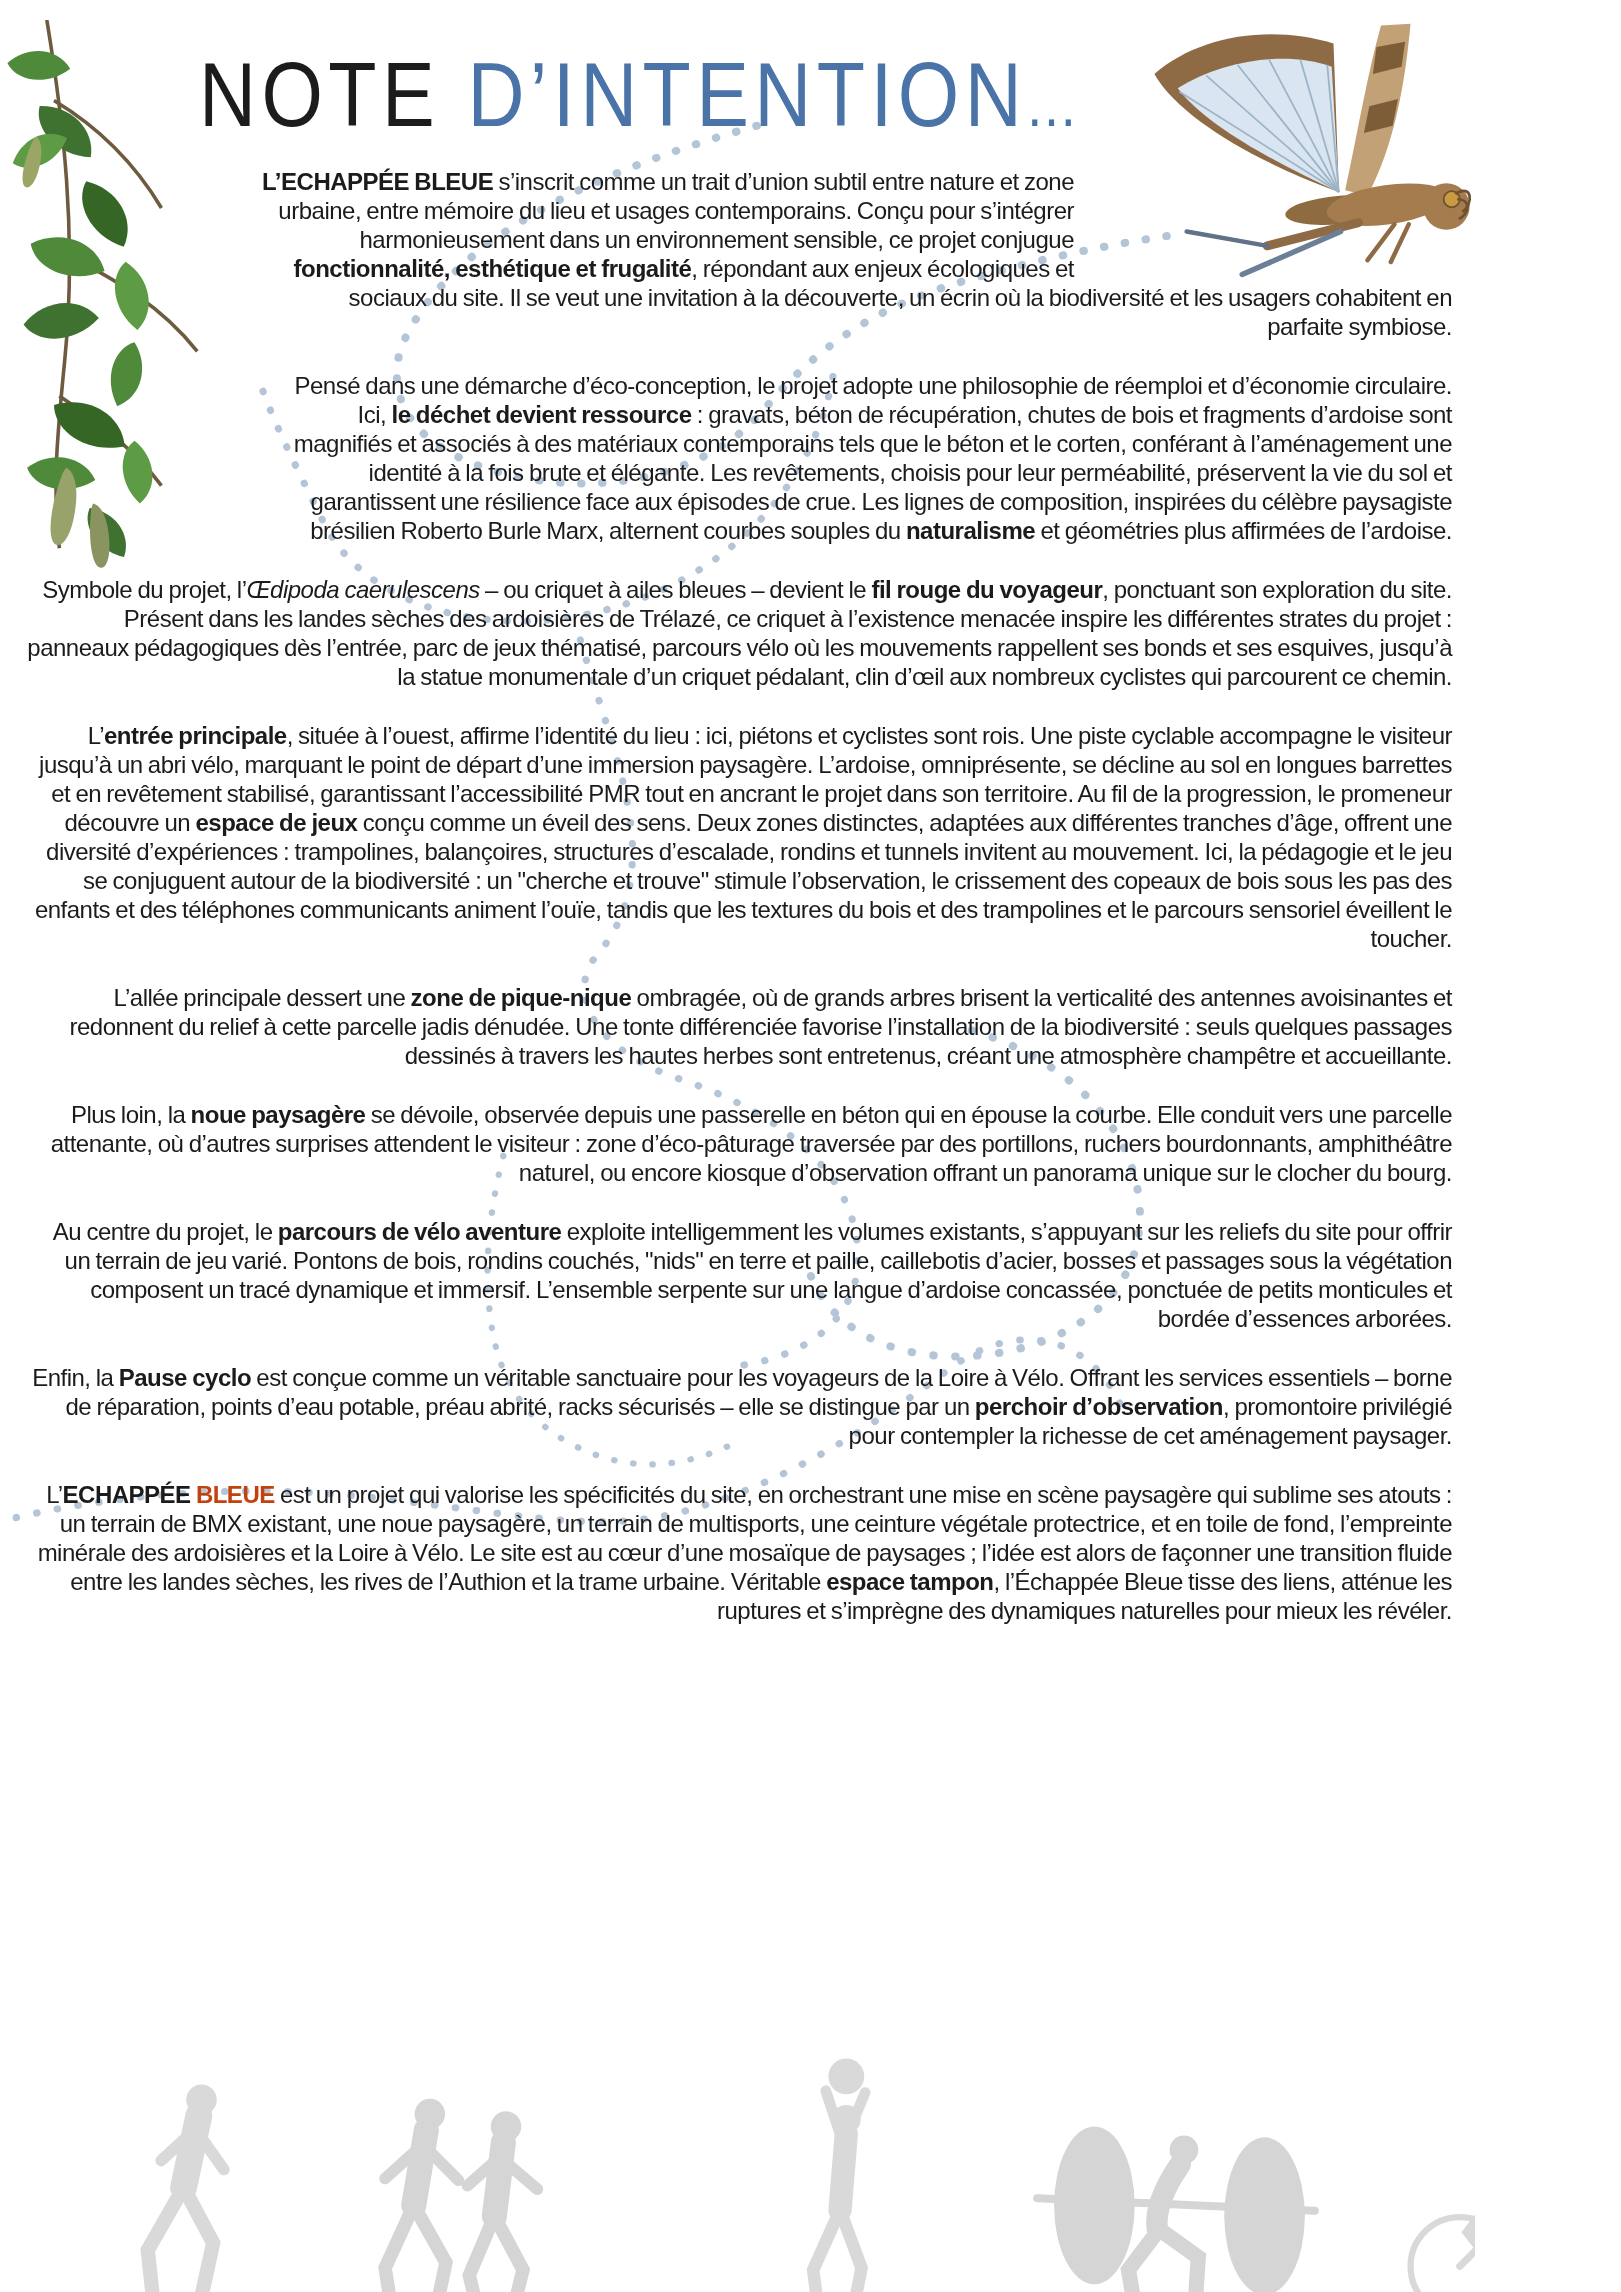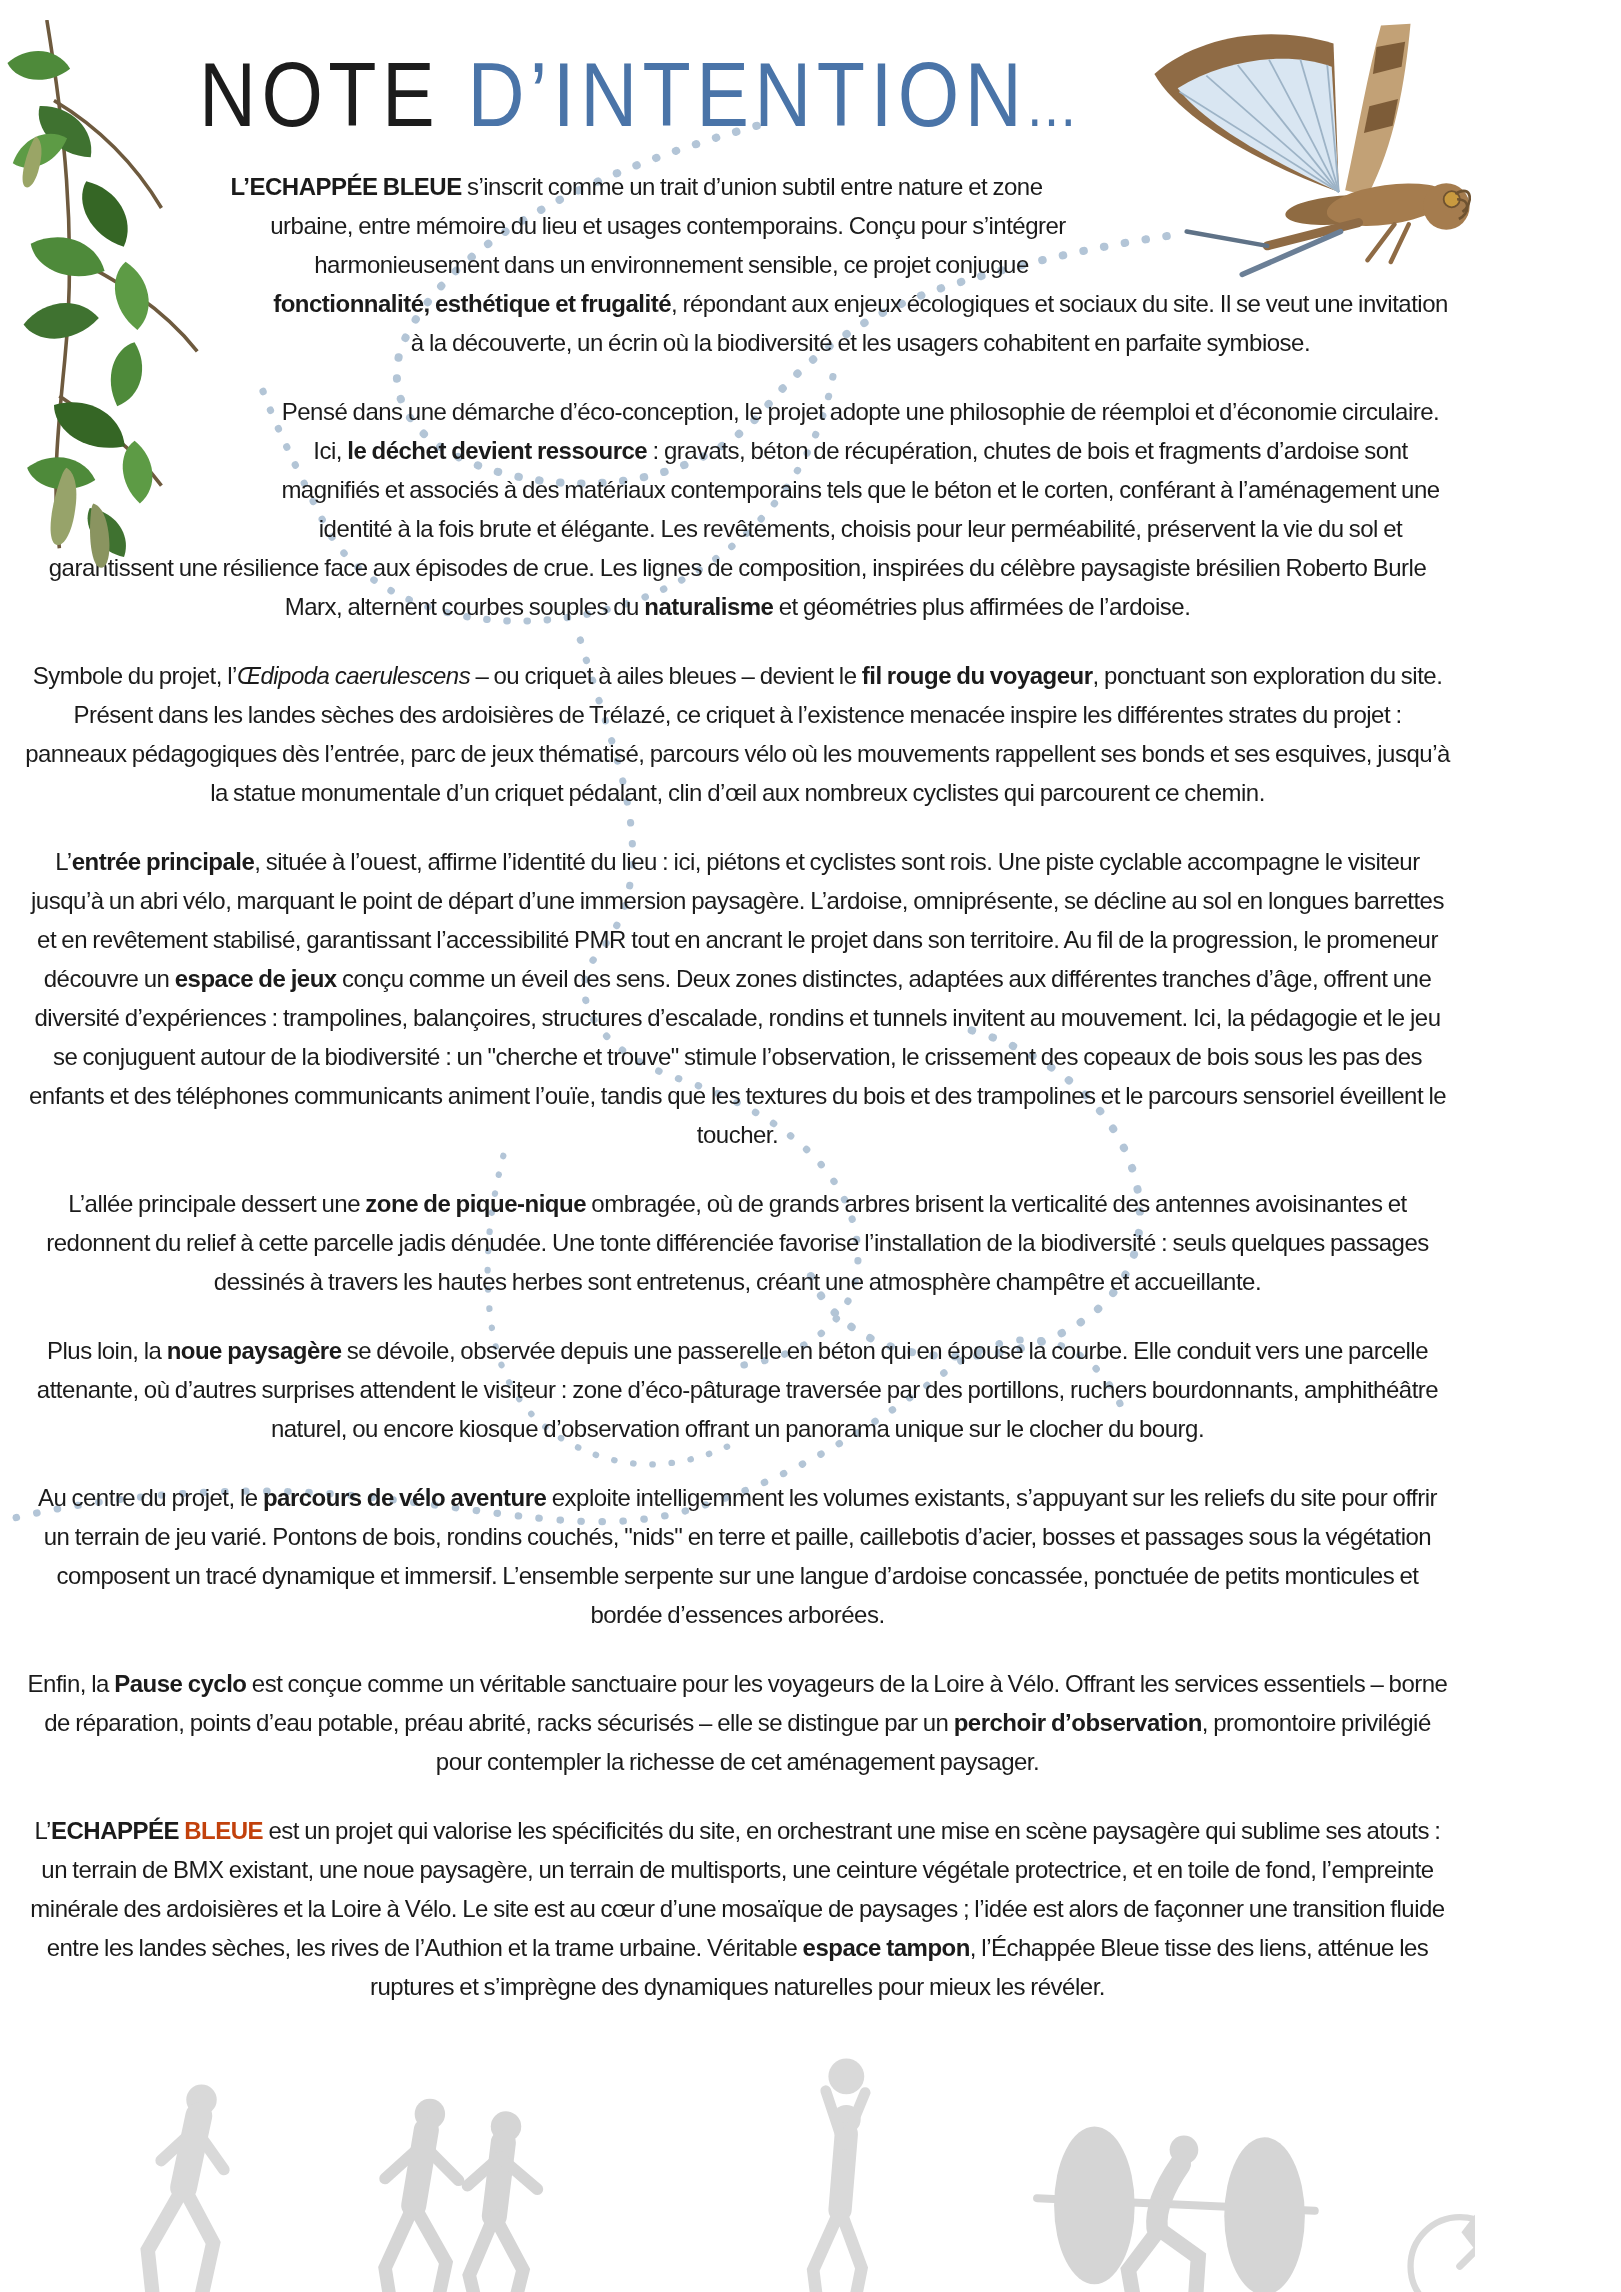--- a/index.html
+++ b/index.html
@@ -11,22 +11,22 @@
   .silhouettes{position:absolute;left:0;top:2024px;z-index:0;pointer-events:none;}
   .content{position:relative;z-index:1;padding:0 23px;}
   .float-branch{float:left;width:269px;height:524px;margin-left:-23px;
       shape-outside:polygon(0 0,176px 0,176px 184px,262px 199px,262px 461px,107px 488px,0 488px);}
   .float-cricket{float:right;width:401px;height:231px;margin-right:-23px;}
   h1.title{margin:30px 0 38px 50px;font-weight:100;font-size:79px;line-height:1.0;
       letter-spacing:5.4px;white-space:nowrap;transform:scaleY(1.14);transform-origin:left top;
       color:#1c1c1c;}
   h1.title .blue{color:#4a74a8;}
   h1.title .dots{color:#4a74a8;letter-spacing:1.8px;font-size:54px;}
-  #paragraphs p{margin:0 0 30px 0;font-size:24px;line-height:39px;
-      letter-spacing:-0.5px;word-spacing:-0.9px;text-align:center;}
+  #paragraphs p{margin:0 0 30px 0;font-size:24px;line-height:29px;
+      letter-spacing:-0.5px;word-spacing:-0.9px;text-align:right;}
   #paragraphs strong{font-weight:bold;}
   #paragraphs em{}
   #paragraphs .accent{color:#c2410c;}
 </style>
 </head>
 <body>
 
 <div class="page" style="color: rgb(27, 27, 27);">
 
   <svg class="dots-overlay" width="1621" height="2293" viewBox="0 0 1810 2560">

